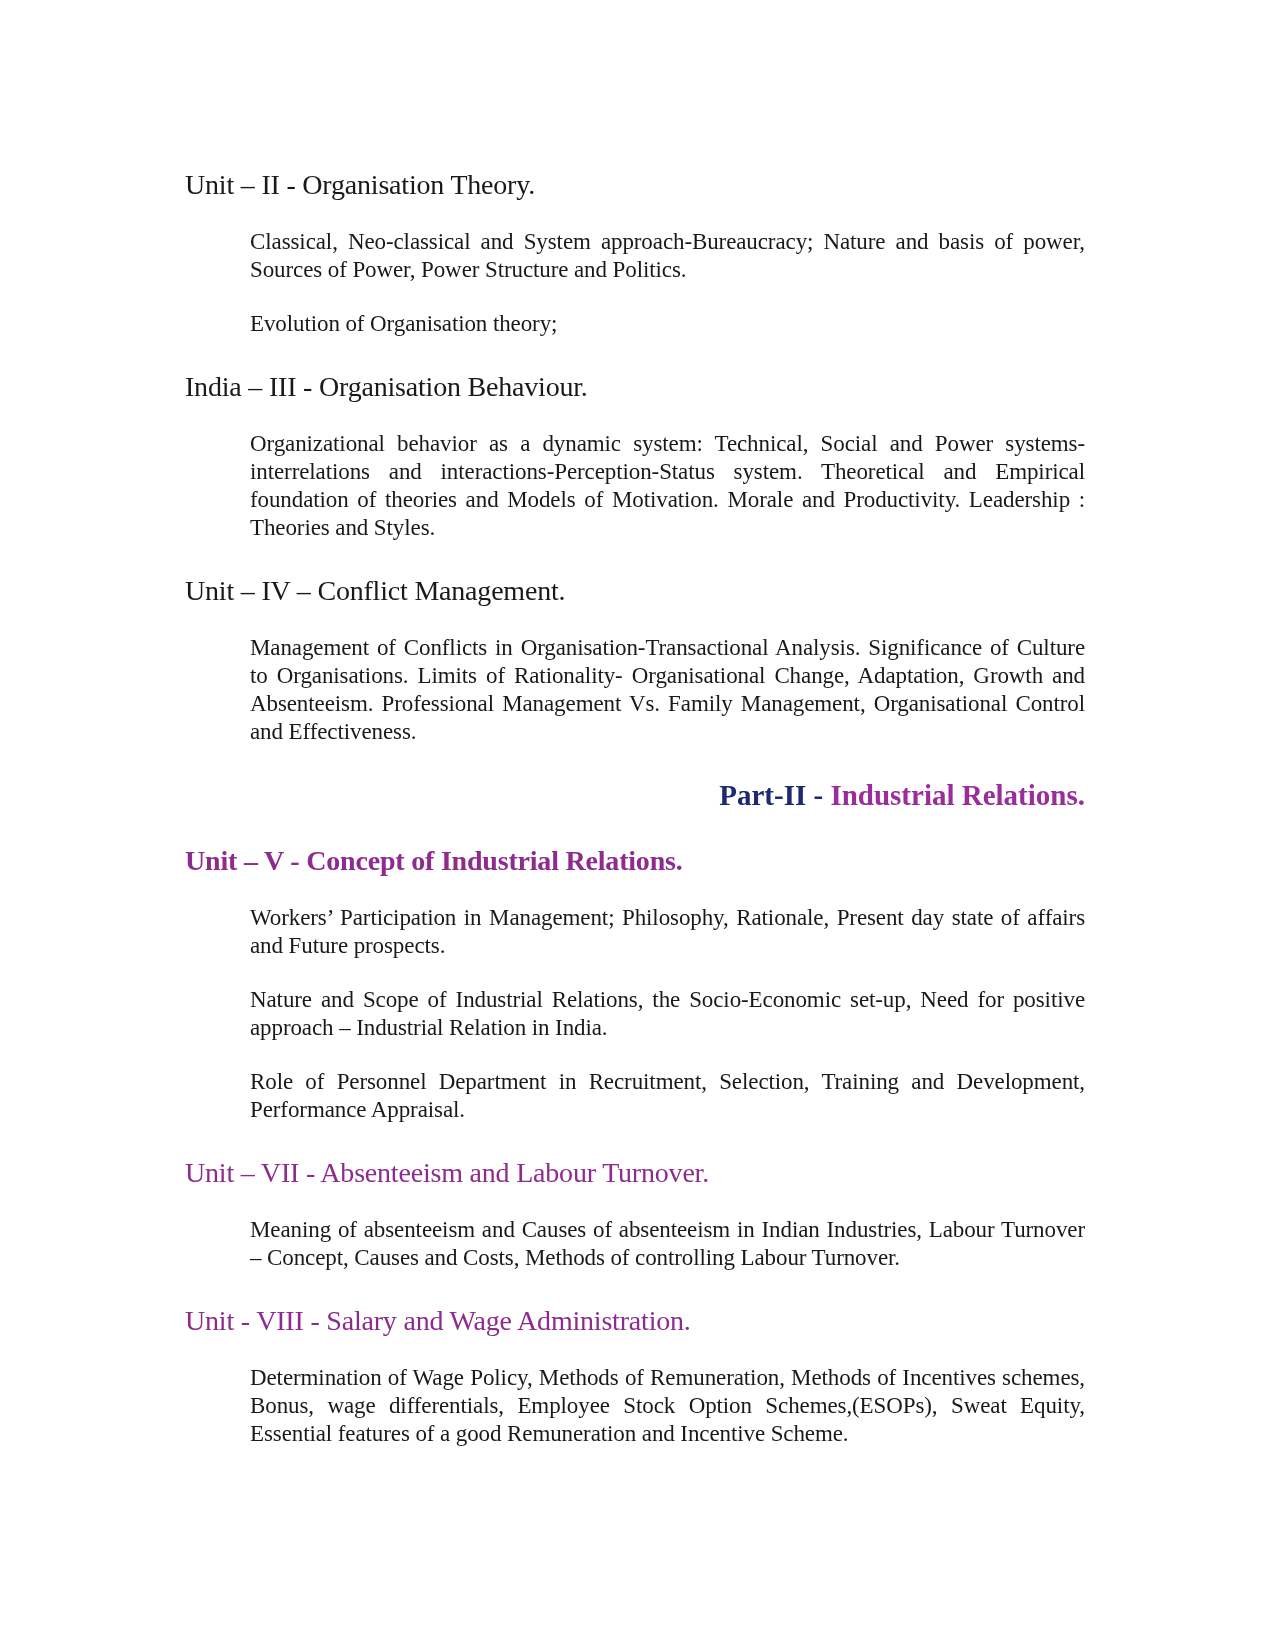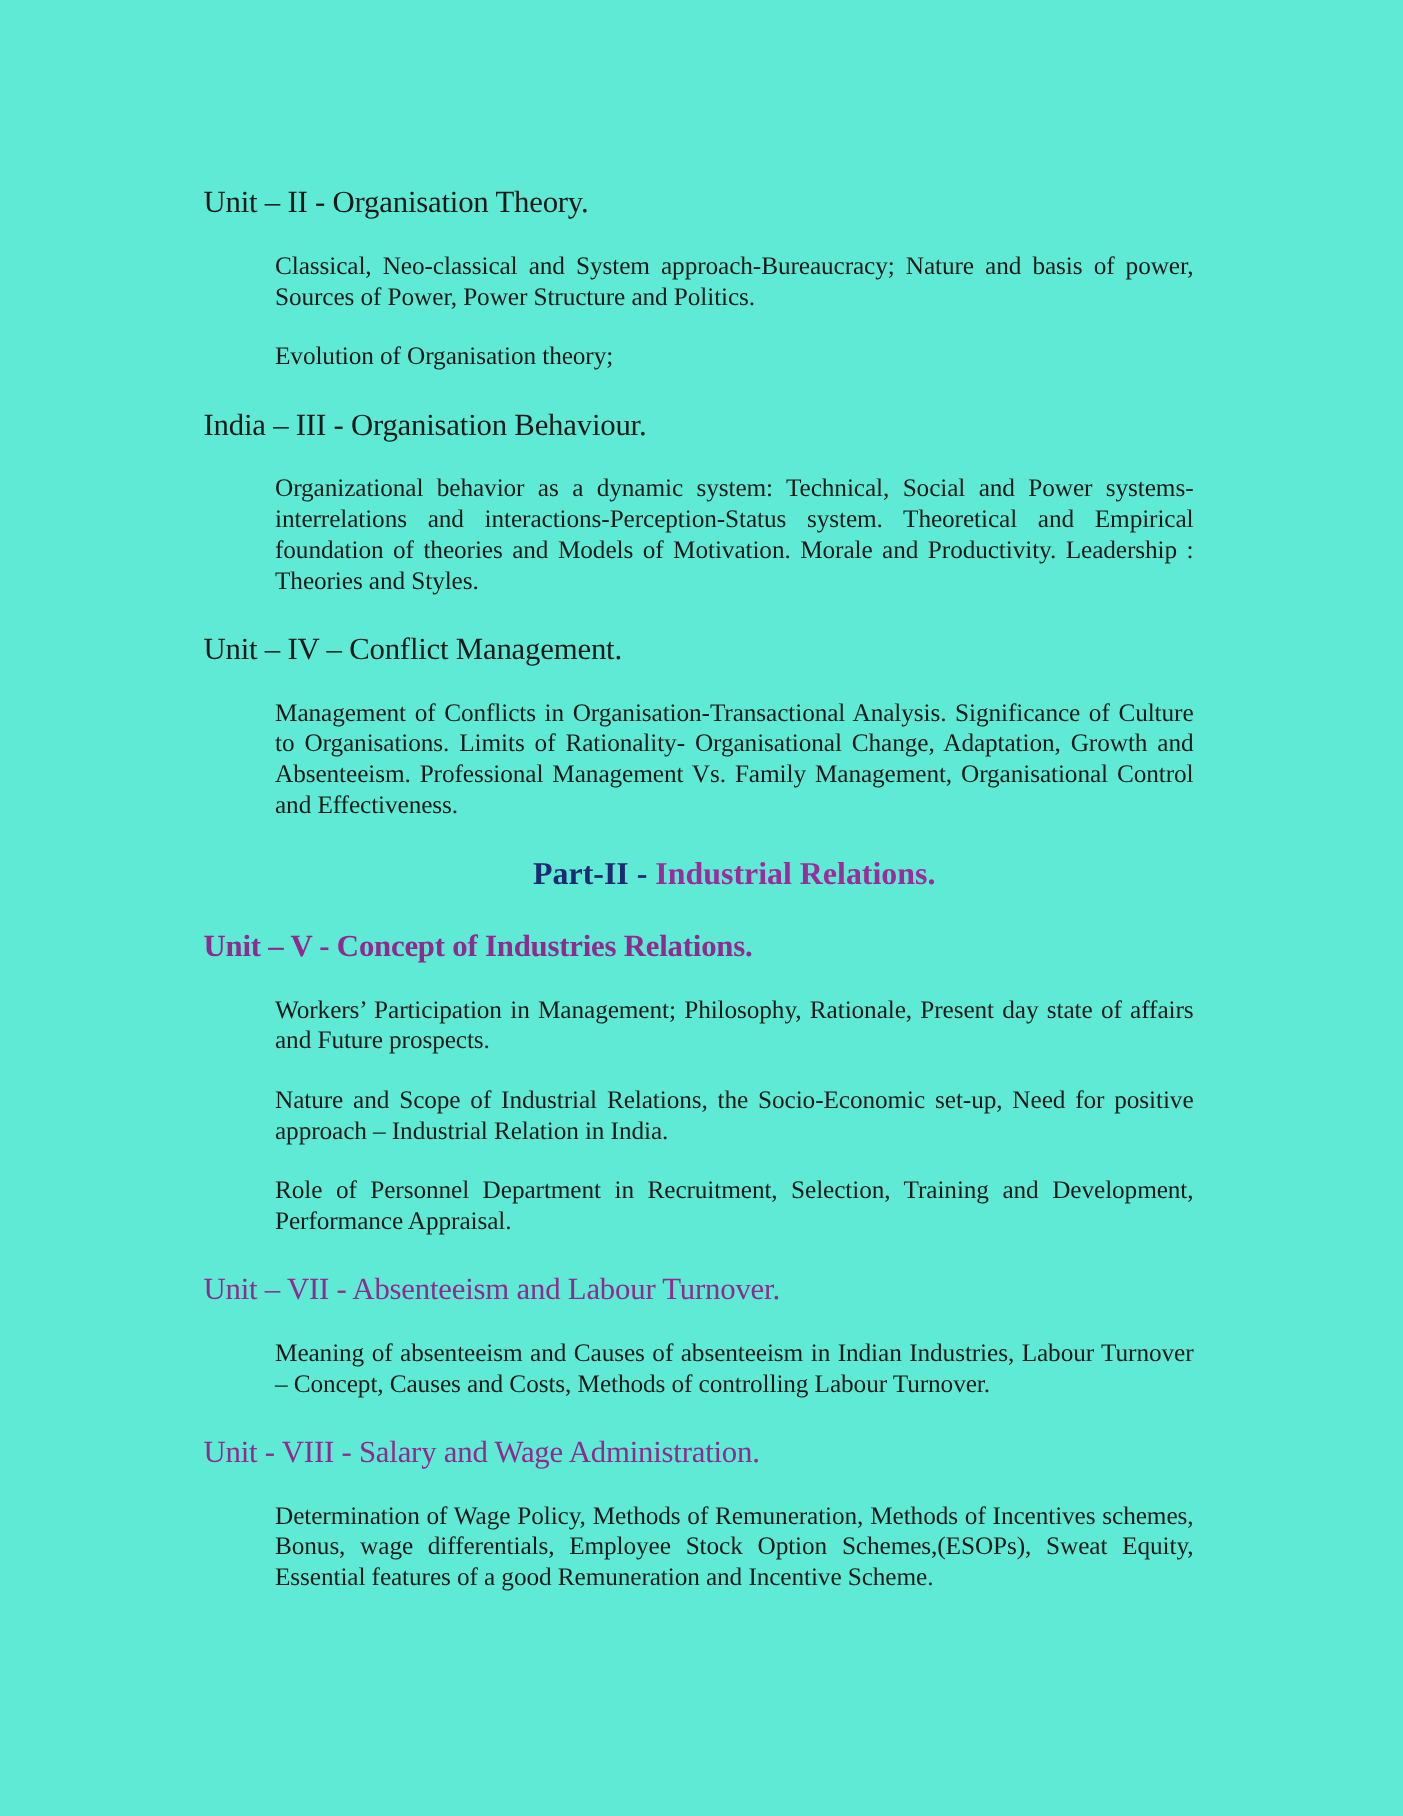--- a/index.html
+++ b/index.html
@@ -5,21 +5,21 @@
   html, body {
     margin: 0;
     padding: 0;
     background: #e8e8e8;
   }
   .page {
     position: relative;
     width: 1275px;
     height: 1651px;
     margin: 0 auto;
-    background: #5eead4;
+    background: #ffffff;
     font-family: "Liberation Serif", "DejaVu Serif", serif;
     color: #191919;
     overflow: hidden;
   }
   .content {
     padding: 168px 190px 0 185px; 
   }
   .unit-heading {
     font-size: 28px;
     line-height: 34px;
@@ -45,21 +45,21 @@
     letter-spacing: -0.1px;
     margin: 26px 0 26px 65px; 
     text-align: justify;
     color: #191919;
   }
   .center-heading {
     font-size: 29px;
     line-height: 34px;
     font-weight: bold;
     margin: 32px 0 26px 65px;
-    text-align: center;
+    text-align: right;
   }
   .center-heading .part-label {
     color: #1d2970;
   }
   .center-heading .part-title {
     color: #9a2d9a;
   }
 </style>
 </head>
 <body>
@@ -74,21 +74,21 @@
     <h2 class="unit-heading">India – III - Organisation Behaviour.</h2>
     <p class="body-para">Organizational behavior as a dynamic system: Technical, Social and Power systems-interrelations and interactions-Perception-Status system. Theoretical and Empirical foundation of theories and Models of Motivation. Morale and Productivity. Leadership : Theories and Styles.</p>
 
     <h2 class="unit-heading">Unit – IV – Conflict Management.</h2>
     <p class="body-para">Management of Conflicts in Organisation-Transactional Analysis. Significance of Culture to Organisations. Limits of Rationality- Organisational Change, Adaptation, Growth and Absenteeism. Professional Management Vs. Family Management, Organisational Control and Effectiveness.</p>
 
     <div class="center-heading">
       <span class="part-label">Part-II - </span><span class="part-title">Industrial Relations.</span>
     </div>
 
-    <h2 class="unit-heading purple-bold">Unit – V - Concept of Industries Relations.</h2>
+    <h2 class="unit-heading purple-bold">Unit – V - Concept of Industrial Relations.</h2>
     <p class="body-para">Workers’ Participation in Management; Philosophy, Rationale, Present day state of affairs and Future prospects.</p>
     <p class="body-para">Nature and Scope of Industrial Relations, the Socio-Economic set-up, Need for positive approach – Industrial Relation in India.</p>
 
     <p class="body-para">Role of Personnel Department in Recruitment, Selection, Training and Development, Performance Appraisal.</p>
 
     <h2 class="unit-heading purple">Unit – VII - Absenteeism and Labour Turnover.</h2>
     <p class="body-para">Meaning of absenteeism and Causes of absenteeism in Indian Industries, Labour Turnover – Concept, Causes and Costs, Methods of controlling Labour Turnover.</p>
 
     <h2 class="unit-heading purple">Unit - VIII - Salary and Wage Administration.</h2>
     <p class="body-para">Determination of Wage Policy, Methods of Remuneration, Methods of Incentives schemes, Bonus, wage differentials, Employee Stock Option Schemes,(ESOPs), Sweat Equity, Essential features of a good Remuneration and Incentive Scheme.</p>

